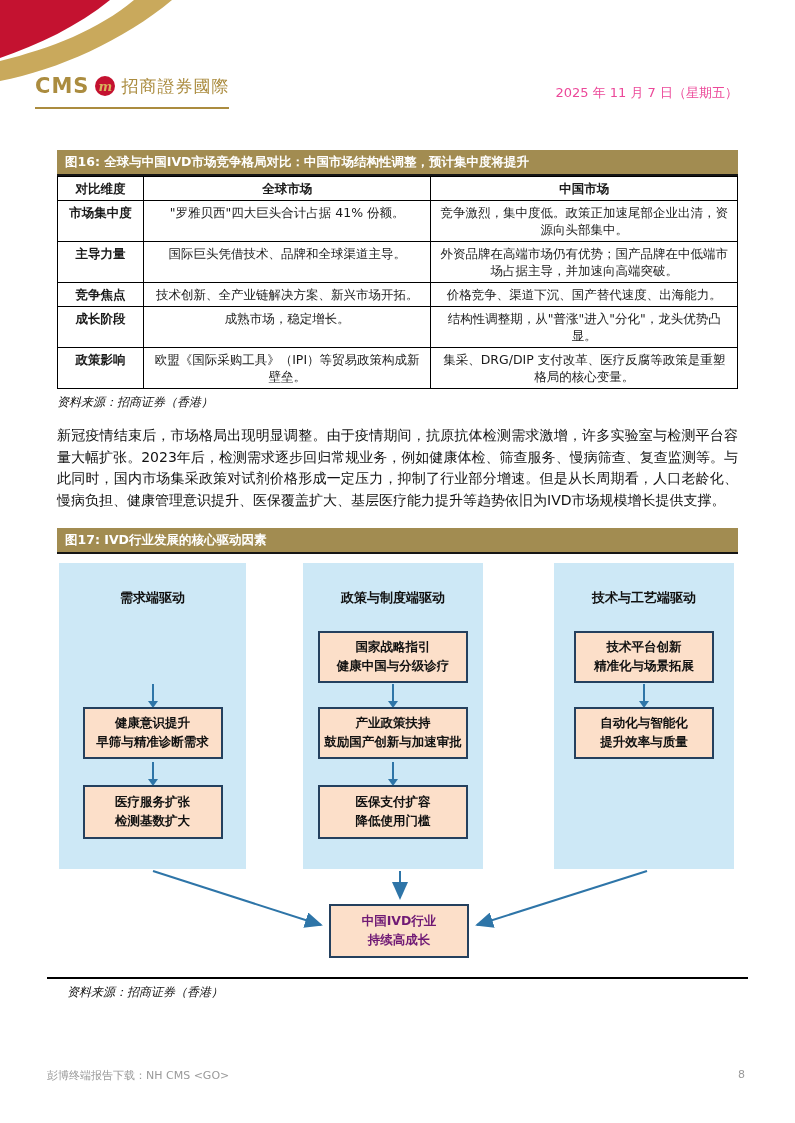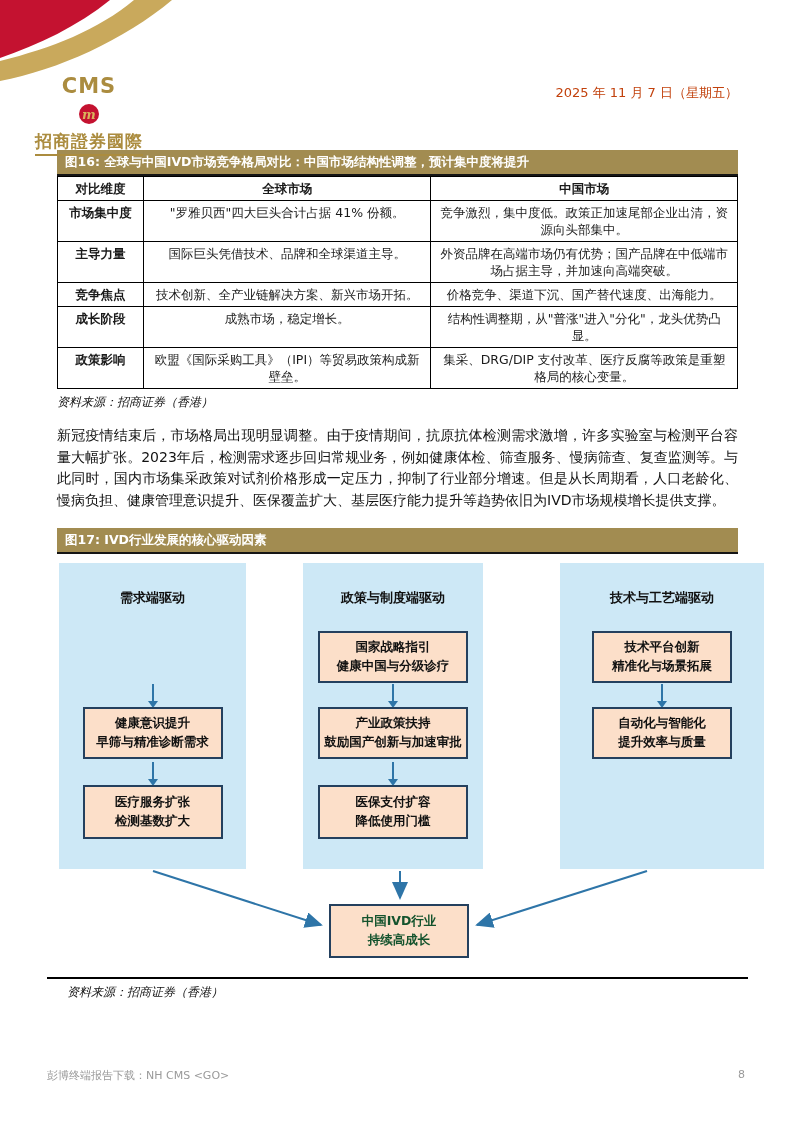--- a/index.html
+++ b/index.html
@@ -4,27 +4,27 @@
 <style>
   * { margin:0; padding:0; box-sizing:border-box; }
   html,body { background:#fff; }
   body { font-family:"DejaVu Sans","Liberation Sans",sans-serif; color:#1a1a1a; }
   .page { position:relative; width:795px; height:1123px; background:#fff; overflow:hidden; margin:0 auto; }
 
   
   .header { position:relative; height:150px; }
   .corner-svg { position:absolute; left:0; top:0; }
   .logo-row { position:absolute; left:35px; top:74px; display:flex; align-items:center; gap:6px;
-              border-bottom:2px solid #ab8c3f; padding-bottom:1px;flex-direction:column; }
+              border-bottom:2px solid #ab8c3f; padding-bottom:9px; }
   .logo-cms { color:#ab8c3f; font-weight:bold; font-size:21px; letter-spacing:1px; }
   .logo-badge { width:20px; height:20px; border-radius:50%; background:#c41230; color:#d9b35c;
                 display:flex; align-items:center; justify-content:center; font-size:13px;
                 font-style:italic; font-weight:bold; font-family:"DejaVu Serif",serif; }
-  .logo-cn { color:#ab8c3f; font-weight:bold; font-size:17px; letter-spacing:1px; }
-  .header-date { position:absolute; right:57px; top:84px; color:#c2410c; font-size:13px; }
+  .logo-cn { color:#ab8c3f; font-weight:normal; font-size:17px; letter-spacing:1px; }
+  .header-date { position:absolute; right:57px; top:84px; color:#ec4899; font-size:13px; }
 
   
   .content { width:681px; margin-left:57px; }
 
   .fig-titlebar { background:#a28c51; color:#fff; font-size:12.5px; font-weight:bold;
                   padding:4px 8px 3px 8px; border-bottom:2px solid #151515; }
 
   
   table.cmp { width:100%; border-collapse:collapse; font-size:12.5px; }
   table.cmp th, table.cmp td { border:1px solid #000; padding:3px 7px; vertical-align:top;
@@ -37,42 +37,42 @@
                  font-size:12px; margin-top:5px; color:#111; }
 
   .body-para { margin-top:14px; font-size:14px; line-height:21.5px; text-align:justify; color:#111; }
 
   
   .fig17-block { margin-top:17px; }
   .diagram { position:relative; width:681px; height:408px; margin-top:9px; }
   .panel { position:absolute; top:0; height:306px; background:#cde8f6; }
   .panel-1 { left:2px;   width:187px; }
   .panel-2 { left:246px; width:180px; }
-  .panel-3 { left:497px; width:204px;margin-left:6px; }
+  .panel-3 { left:497px; width:180px; }
   .panel-header { position:absolute; top:26px; width:100%; text-align:center;
                   font-size:13px; font-weight:bold; color:#111; }
   .dbox { position:absolute; left:50%; transform:translateX(-50%);
           background:#fcdfc9; border:2px solid #24405e;
           display:flex; flex-direction:column; align-items:center; justify-content:center;
           font-size:12.5px; font-weight:bold; line-height:1.5; text-align:center; color:#111; }
   .dbox-r1 { top:68px;  height:52px; }
   .dbox-r2 { top:144px; height:52px;text-align:right; }
   .dbox-r3 { top:222px; height:54px; }
   .w138 { width:140px; } .w148 { width:150px; }
   .varrow { position:absolute; left:50%; transform:translateX(-50%); width:2px;
             background:#2e75a8; }
   .varrow::after { content:""; position:absolute; bottom:-7px; left:50%; transform:translateX(-50%);
                    border-left:5px solid transparent; border-right:5px solid transparent;
                    border-top:7px solid #2e75a8; }
   .va-1 { top:121px; height:17px; }
   .va-2 { top:199px; height:17px; }
   .final-box { position:absolute; left:272px; top:341px; width:140px; height:54px;
                background:#fcdfc9; border:2px solid #24405e;
                display:flex; flex-direction:column; align-items:center; justify-content:center;
-               font-size:12.5px; font-weight:bold; line-height:1.5; text-align:center; color:#14532d; }
+               font-size:12.5px; font-weight:bold; line-height:1.5; text-align:center; color:#701a75; }
   .converge-svg { position:absolute; left:0; top:0; pointer-events:none; }
   .figure-rule { width:701px; margin-left:47px; border-top:2px solid #000; margin-top:6px; }
   .fig17-source { margin-left:10px; }
 
   
   .footer { position:absolute; left:0; right:0; top:1068px; }
   .footer-left { position:absolute; left:47px; color:#9a9a9a; font-size:11px; }
   .footer-page { position:absolute; right:50px; color:#9a9a9a; font-size:11px; }
 </style>
 </head>

